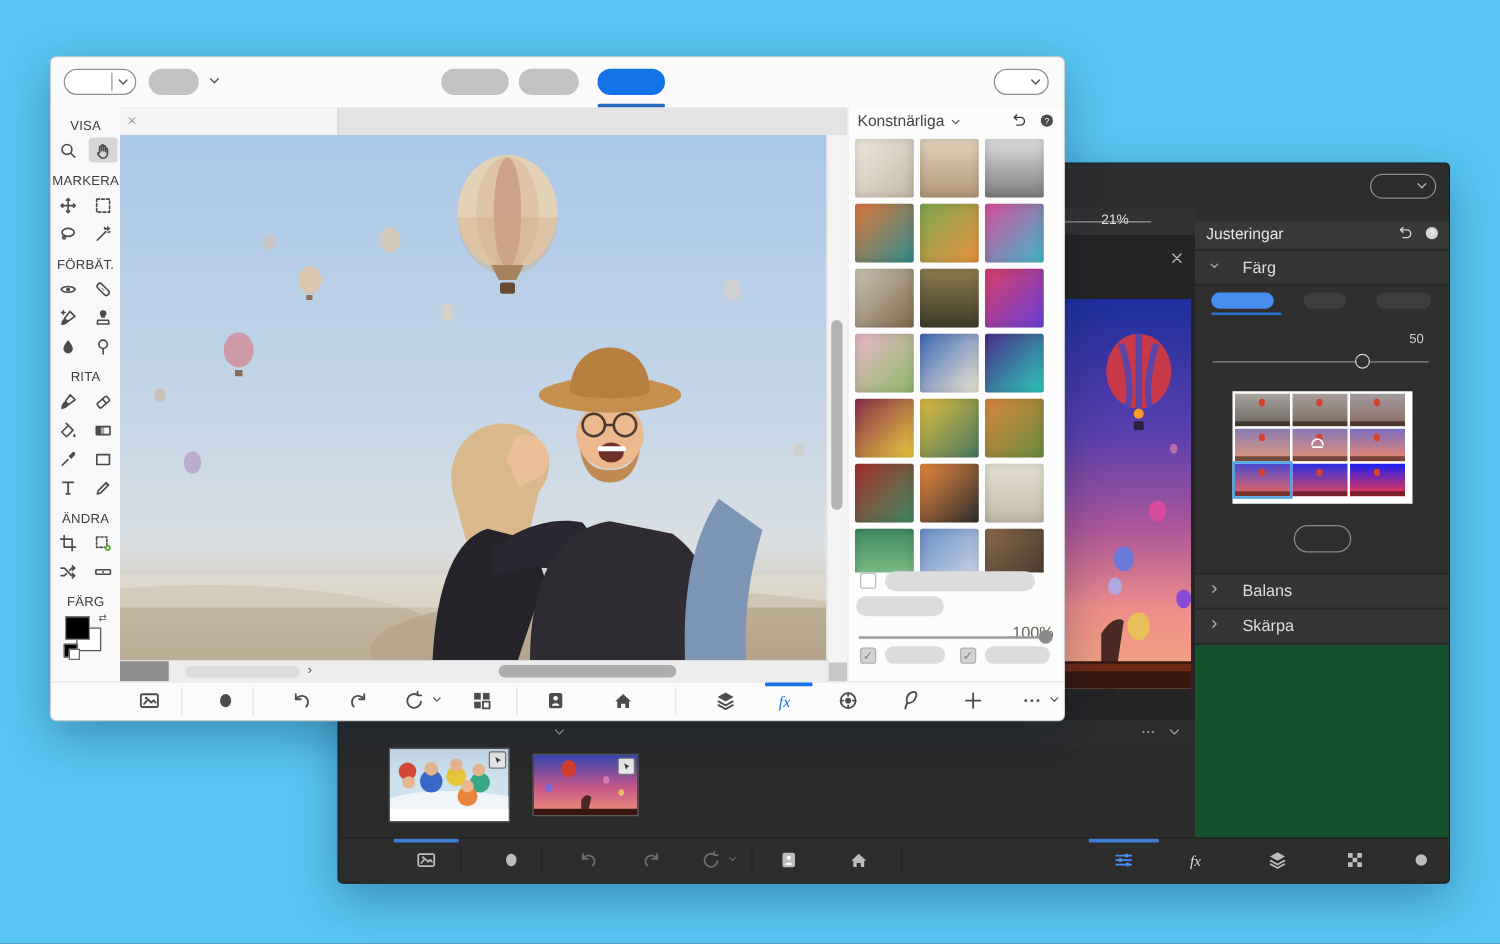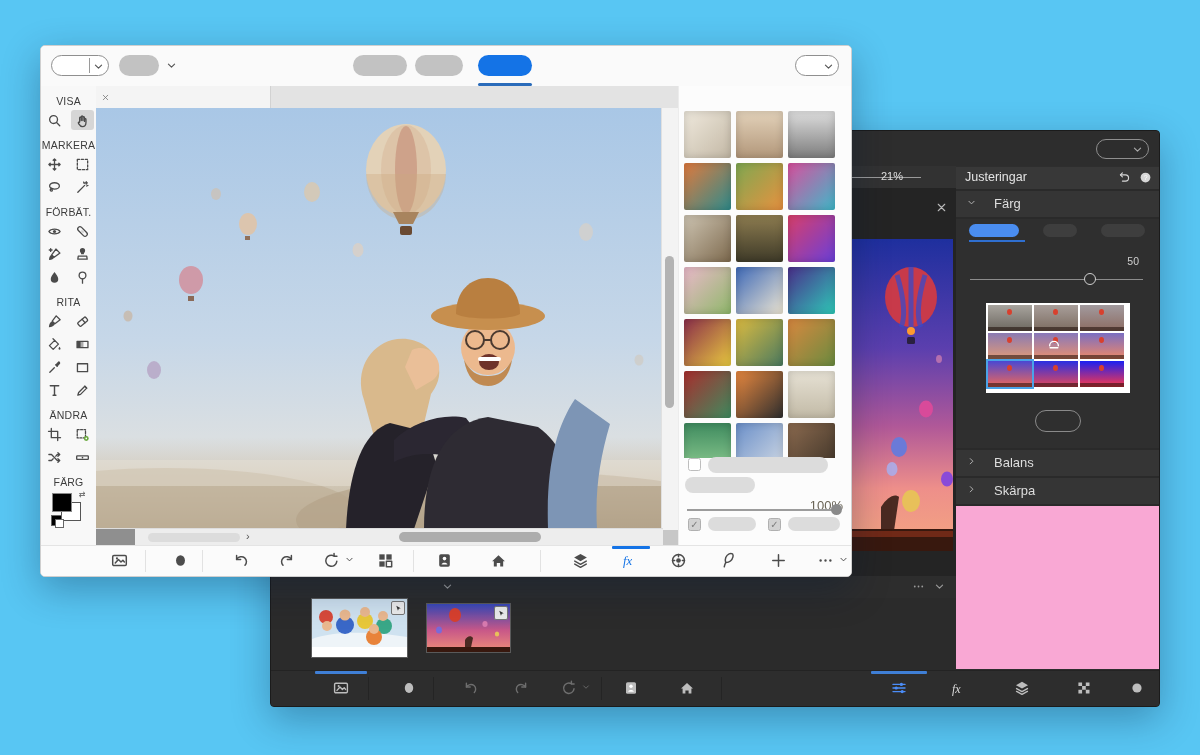--- a/index.html
+++ b/index.html
@@ -56,21 +56,21 @@
   
   #bw-topbar{position:absolute;left:0;top:0;right:0;height:35px;background:#2d2d2d}
   #bw-toppill{position:absolute;right:10px;top:8px;width:53px;height:20px;border:1.3px solid #8f8f8f;border-radius:11px;box-sizing:border-box}
   #bw-toppill .pchev{position:absolute;right:4px;top:2px;color:#aaa}
   #bw-zoombar{position:absolute;left:0;top:35px;width:685px;height:22px;background:#323232}
   #bw-zoomline{position:absolute;left:290px;top:11px;width:360px;height:1.2px;background:#9a9a9a}
   #bw-zoomvalue{position:absolute;left:610px;top:4px;font-size:11px;color:#e0e0e0}
   #bw-canvas{position:absolute;left:0;top:57px;width:685px;height:388px;background:#242424}
   #bw-canvas-close{position:absolute;right:8px;top:12px;color:#b8b8b8;cursor:pointer}
   #bw-photo{position:absolute;left:310px;top:51px;width:372px;height:312px;overflow:hidden}
-  #bw-panel{position:absolute;left:685px;top:36px;width:203px;height:502px;background:#f9a8d4}
+  #bw-panel{position:absolute;left:685px;top:46px;width:203px;height:502px;background:#14532d}
   #bw-panel-header{height:22px;background:#383838;position:relative;border-bottom:2px solid #2a2a2a}
   #bw-panel-title{position:absolute;left:9px;top:3px;font-size:12.5px;color:#e4e4e4}
   #bw-panel-reset{position:absolute;right:28px;top:3px;color:#d6d6d6}
   #bw-panel-help{position:absolute;right:7px;top:3px;color:#d6d6d6}
   .adj-row{height:26px;background:#353535;border-bottom:2px solid #2a2a2a;position:relative;cursor:pointer}
   .adj-row .achev{position:absolute;left:10px;top:6px;color:#b5b5b5}
   .adj-row .alabel{position:absolute;left:38px;top:5px;font-size:13px;color:#dedede}
   #bw-farg-content{height:229px;background:#2f2f2f;border-bottom:2px solid #2a2a2a;position:relative}
   .ftab{position:absolute;top:5px;height:13px;border-radius:7px;cursor:pointer}
   .ftab.active{background:#4a8df0}
@@ -670,20 +670,38 @@
     </div>
 
     <div id="fw-status">
       <div class="darkblock"></div>
       <div class="zoompill"></div>
       <span class="scrollarrow">›</span>
       <div id="fw-hthumb"></div>
     </div>
 
     <div id="fw-panel">
+      <div id="fw-panel-header">
+        <span id="fw-panel-title">
+          <span>Konstnärliga</span>
+          <span class="icn" id="fw-title-chev">
+              <svg width="11" height="11" viewBox="0 0 16 16" fill="none" stroke="currentColor" stroke-width="1.4" stroke-linecap="round" stroke-linejoin="round">
+                <path d="M4.2 6.2 8 10l3.8-3.8"></path>
+              </svg>
+            </span>
+        </span>
+        <span id="fw-panel-reset"><svg width="13" height="13" viewBox="0 0 16 16" fill="none" stroke="currentColor" stroke-width="1.4" stroke-linecap="round" stroke-linejoin="round">
+              <path d="M3 4.8h6.2a3.8 3.8 0 0 1 0 7.6H5.4"></path>
+              <path d="M5.4 2.4 3 4.8l2.4 2.4"></path>
+            </svg></span>
+        <span id="fw-panel-help"><svg width="13" height="13" viewBox="0 0 16 16" fill="none" stroke="currentColor" stroke-width="1.4" stroke-linecap="round" stroke-linejoin="round">
+              <circle cx="8" cy="8" r="6" fill="currentColor" stroke="none"></circle>
+              <text x="5.7" y="11" font-size="8.5" font-family="Liberation Sans,sans-serif" fill="#fff" stroke="none">?</text>
+            </svg></span>
+      </div>
       <div id="fw-filter-grid">
           <div class="filter-thumb" style="background: linear-gradient(135deg, rgb(239, 233, 221), rgb(195, 184, 165));"></div>
           <div class="filter-thumb" style="background: linear-gradient(rgb(227, 210, 186), rgb(178, 151, 122));"></div>
           <div class="filter-thumb" style="background: linear-gradient(rgb(222, 222, 222), rgb(125, 125, 125));"></div>
           <div class="filter-thumb" style="background: linear-gradient(135deg, rgb(224, 122, 62), rgb(46, 139, 139));"></div>
           <div class="filter-thumb" style="background: linear-gradient(135deg, rgb(127, 168, 81), rgb(232, 145, 63));"></div>
           <div class="filter-thumb" style="background: linear-gradient(135deg, rgb(217, 79, 158), rgb(63, 184, 201));"></div>
           <div class="filter-thumb" style="background: linear-gradient(135deg, rgb(205, 196, 178), rgb(126, 106, 78));"></div>
           <div class="filter-thumb" style="background: linear-gradient(rgb(141, 124, 80), rgb(62, 58, 40));"></div>
           <div class="filter-thumb" style="background: linear-gradient(135deg, rgb(217, 63, 106), rgb(106, 63, 217));"></div>

